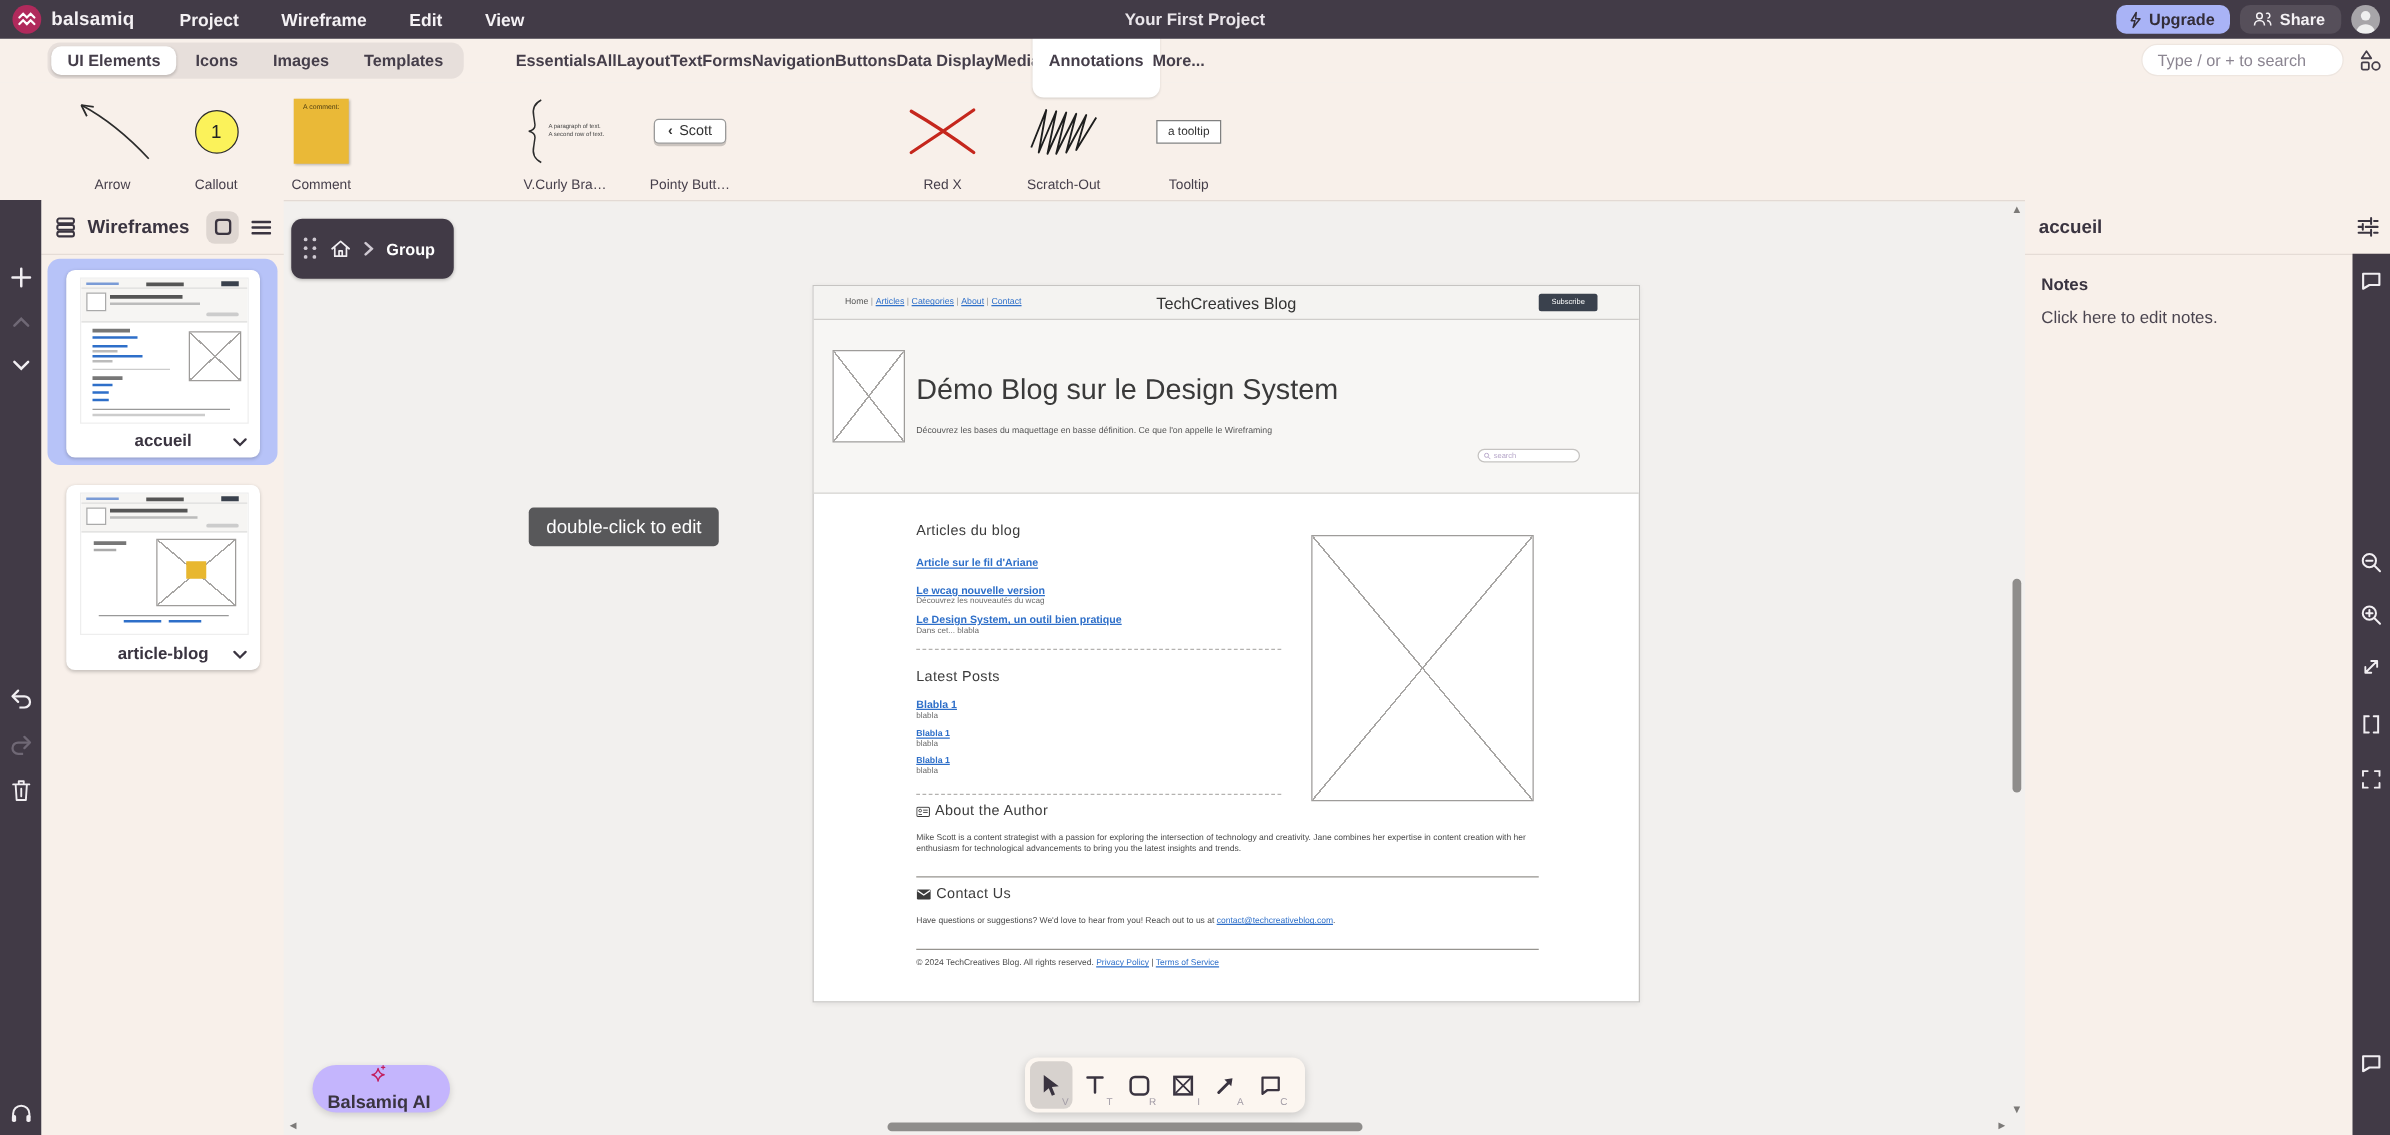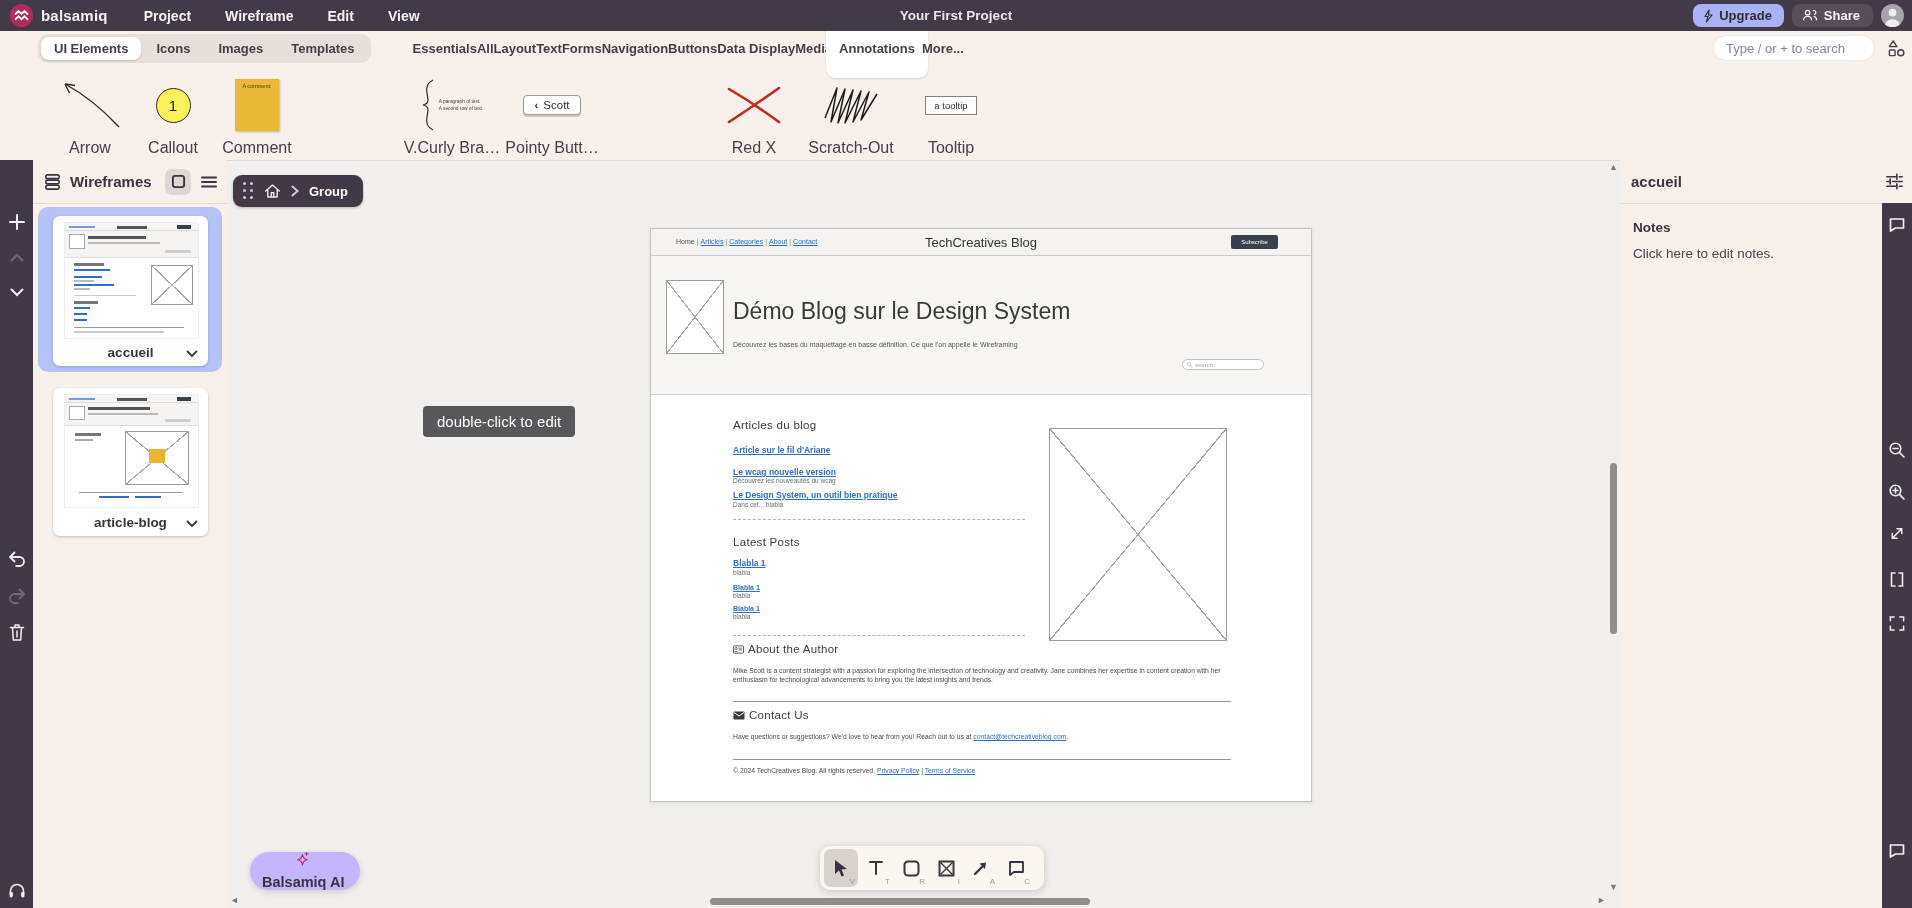--- a/index.html
+++ b/index.html
@@ -25,21 +25,21 @@
   .cat{font-size:13px;color:#453e4a;font-weight:600;}
   .cat.active{background:#fff;border-radius:9px;padding:22px 13px;box-shadow:0 1px 2px rgba(0,0,0,.12);margin:0 -6px;}
   .search-box{position:absolute;right:37px;top:4px;width:162px;height:26px;}
   .search-box input{width:100%;height:100%;box-sizing:border-box;border:1px solid #eee6e0;border-radius:13px;background:#fff;font-size:13px;color:#453e4a;padding:0 12px;font-family:inherit;outline:none;}
   .search-box input::placeholder{color:#8b8591;}
   .shapes-icon{position:absolute;right:6px;top:8px;}
   
   .strip{position:absolute;left:0;top:66px;width:100%;height:94px;background:#f8f0ea;border-bottom:1px solid #e3dad4;z-index:10;}
   .el{position:absolute;top:4px;width:110px;height:86px;display:flex;flex-direction:column;align-items:center;justify-content:flex-end;}
   .el-icon{flex:1;display:flex;align-items:center;justify-content:center;width:100%;}
-  .el-label{font-size:16px;color:#453e4a;height:16px;line-height:16px;}
+  .el-label{font-size:11px;color:#453e4a;height:16px;line-height:16px;}
   .callout-circle{width:33px;height:33px;border-radius:50%;background:#fbf25a;border:1.6px solid #2c2c2c;display:flex;align-items:center;justify-content:center;font-size:15px;color:#222;}
   .sticky{width:44px;height:52px;background:#eab937;box-shadow:1px 1px 2px rgba(0,0,0,.25);font-size:5.5px;color:#4a3a10;padding:4px;box-sizing:border-box;text-align:center;}
   .tinylines{font-size:5.5px;color:#444;line-height:7px;text-align:center;}
   .pointy-btn{background:#fff;border:1px solid #9a9a9a;border-radius:4px;box-shadow:0 2px 0 rgba(0,0,0,.18);font-size:11.5px;color:#333;padding:3px 10px;display:flex;align-items:center;gap:5px;}
   .popover-box{width:44px;height:42px;background:#fff;border:1.2px solid #808080;}
   .tooltip-box{background:#fff;border:1.2px solid #808080;font-size:9.5px;color:#333;padding:3px 8px;}
   
   .left-rail{position:absolute;left:0;top:160px;width:33px;height:748px;background:#413a46;z-index:15;}
   .rail-ic{position:absolute;left:50%;transform:translateX(-50%);}
   .left-panel{position:absolute;left:33px;top:160px;width:194px;height:748px;background:#f8f0ea;z-index:14;}
@@ -49,21 +49,21 @@
   .view-btn.sel{background:#ded6d1;}
   .thumb-wrap{position:absolute;left:5px;width:184px;border-radius:10px;}
   .thumb-wrap.selected{background:#b7c3f8;}
   .thumb-card{position:absolute;background:#fff;border-radius:7px;box-shadow:0 1px 3px rgba(0,0,0,.2);}
   .thumb-label{position:absolute;left:0;right:0;text-align:center;font-size:13.5px;color:#3a3440;font-weight:600;}
   .thumb-chev{position:absolute;right:10px;}
   .mini{position:absolute;background:#fff;overflow:hidden;border:1px solid #eee;}
   .ml{position:absolute;}
   
   .canvas{position:absolute;left:227px;top:160px;width:1393px;height:748px;background:#f2f0ee;z-index:1;}
-  .breadcrumb{position:absolute;left:233px;top:175px;height:32px;background:#413a46;border-radius:9px;display:flex;align-items:center;padding:0 15px 0 10px;gap:10px;z-index:6;box-shadow:0 1px 3px rgba(0,0,0,.25);}
+  .breadcrumb{position:absolute;left:233px;top:175px;height:48px;background:#413a46;border-radius:9px;display:flex;align-items:center;padding:0 15px 0 10px;gap:10px;z-index:6;box-shadow:0 1px 3px rgba(0,0,0,.25);}
   .bc-label{color:#fff;font-size:13px;font-weight:700;}
   .grid-dots{display:grid;grid-template-columns:4px 4px;grid-auto-rows:4px;gap:3px;}
   .grid-dots i{width:3px;height:3px;border-radius:50%;background:#cfc9d2;}
   .edit-hint{position:absolute;left:423px;top:406px;background:rgba(66,66,70,.88);color:#fff;font-size:15px;padding:7px 14px;border-radius:4px;z-index:7;}
   
   .sheet{position:absolute;left:650px;top:228px;width:660px;height:572px;background:#fff;border:1px solid #c6c4c2;box-shadow:0 1px 4px rgba(0,0,0,.08);z-index:5;}
   .wf-nav{position:absolute;left:0;top:0;width:100%;height:27px;background:#f4f3f1;border-bottom:1px solid #cfcdcb;box-sizing:border-box;}
   .wf-links{position:absolute;left:25px;top:9px;font-size:7px;color:#555;white-space:nowrap;}
   .wf-links .sep{color:#999;margin:0 2px;}
   .wlink{color:#2e6fc9;text-decoration:underline;}

